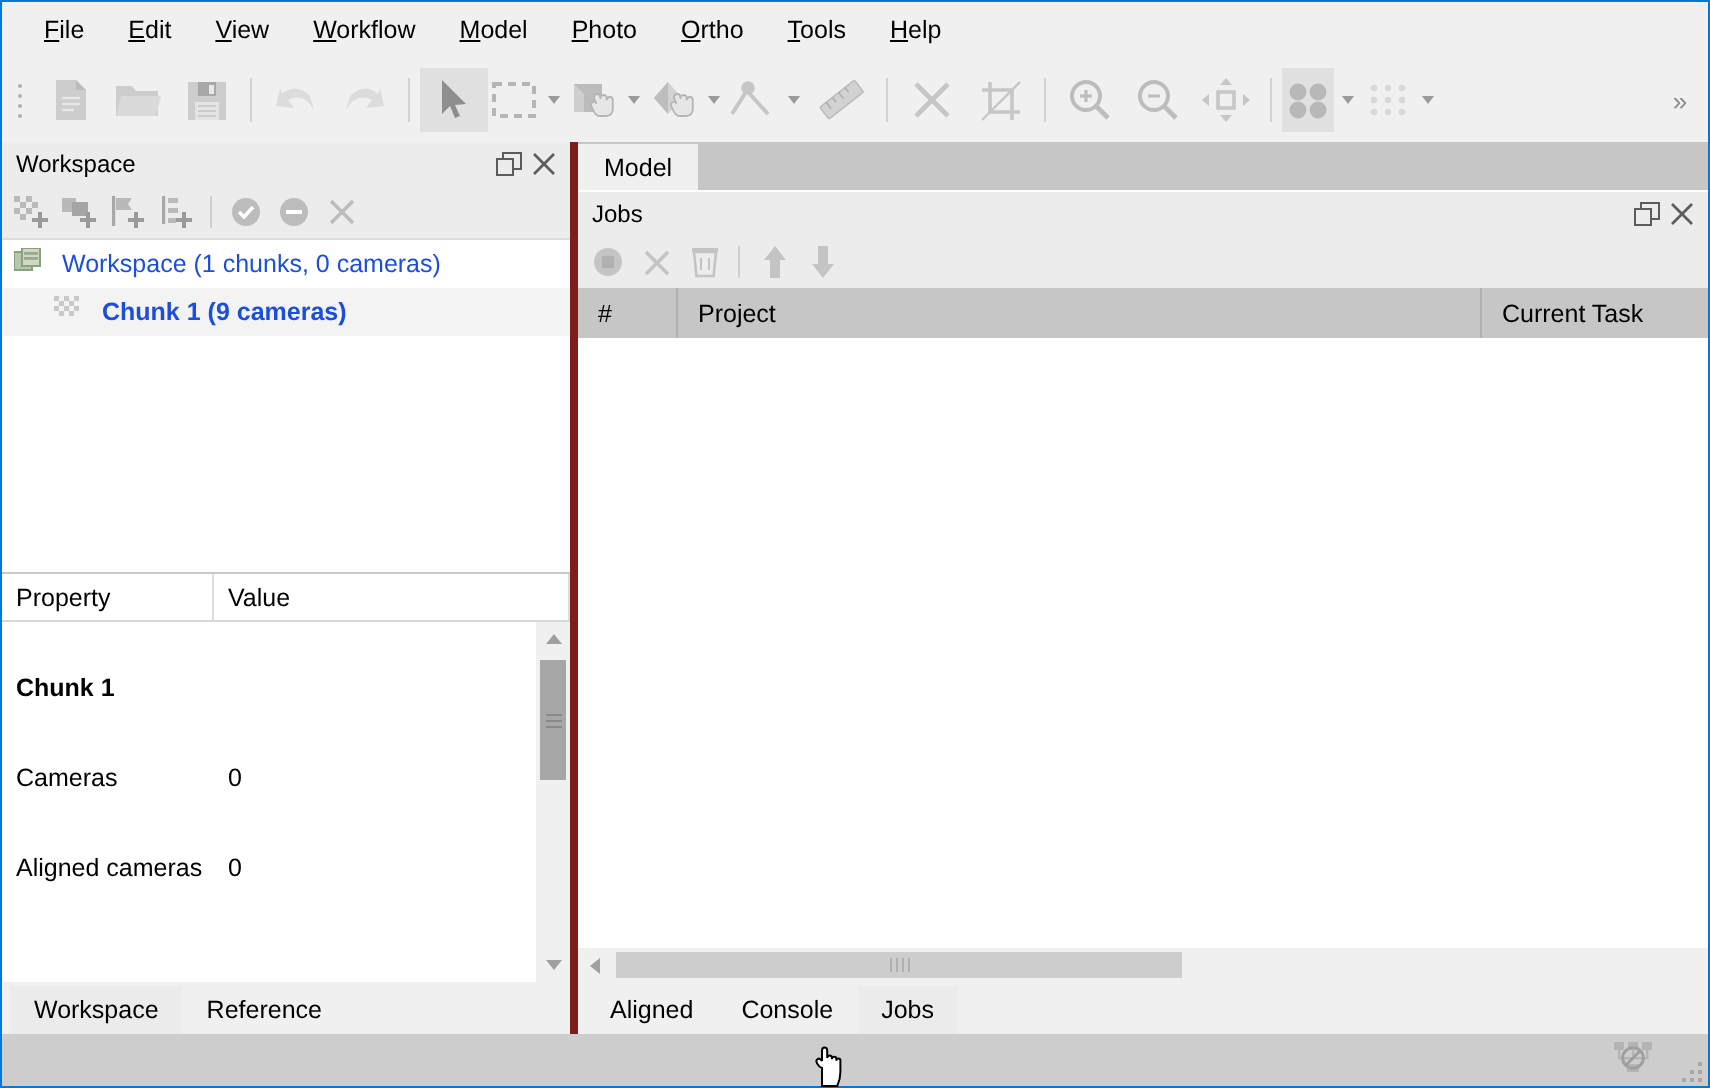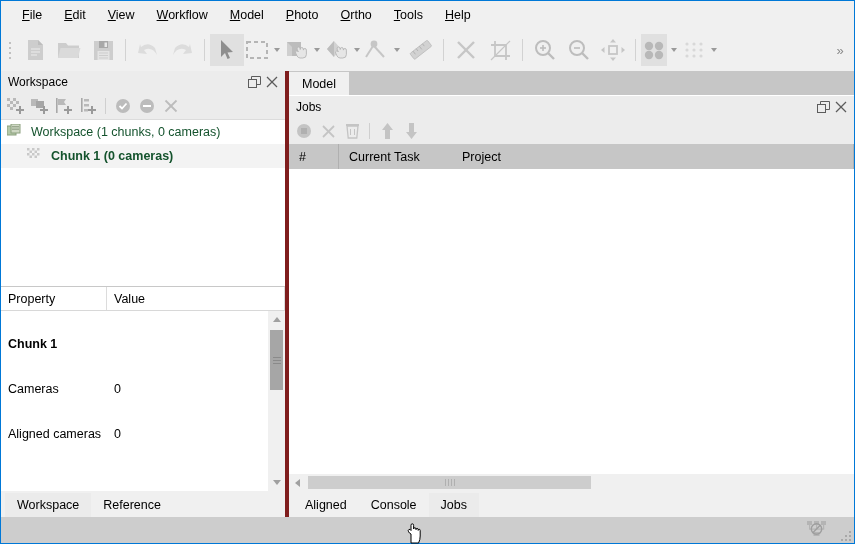--- a/index.html
+++ b/index.html
@@ -141,21 +141,21 @@
     display: flex; align-items: center; justify-content: center;
   }
   .ptb-sep { width: 1px; height: 16px; background: #cfcfcf; margin: 0 4px; }
 
   .tree {
     flex: 1 1 auto; background: #ffffff; overflow: hidden;
     border-top: 1px solid #dcdcdc;
   }
   .tree-row {
     height: 24px; display: flex; align-items: center;
-    padding-left: 6px; font-size: 12.5px; color: #14532d;
+    padding-left: 6px; font-size: 12.5px; color: #1d4ed8;
   }
   .tree-row.child { padding-left: 26px; }
   .tree-row.selected { background: #f3f3f3; font-weight: bold; }
   .tree-ico { width: 17px; height: 16px; margin-right: 7px; flex: 0 0 17px; }
 
   
   .proptable {
     flex: 0 0 113px; display: flex; flex-direction: column;
     background: #ffffff; position: relative;
     border-top: 1px solid #c8c8c8;
@@ -623,21 +623,21 @@
                   <rect x="2.5" y="2.5" width="2.5" height="2.5"></rect>
                   <rect x="7.5" y="2.5" width="2.5" height="2.5"></rect>
                   <rect x="0" y="5" width="2.5" height="2.5"></rect>
                   <rect x="5" y="5" width="2.5" height="2.5"></rect>
                   <rect x="10" y="5" width="2.5" height="2.5"></rect>
                   <rect x="2.5" y="7.5" width="2.5" height="2.5"></rect>
                   <rect x="7.5" y="7.5" width="2.5" height="2.5"></rect>
                 </g>
               </svg>
           </span>
-          <span>Chunk 1 (0 cameras)</span>
+          <span>Chunk 1 (9 cameras)</span>
         </div>
       </div>
 
       <div class="proptable">
         <div class="prop-head">
           <div class="ph c1">Property</div>
           <div class="ph c2">Value</div>
         </div>
         <div class="prop-body">
           <div class="prop-row bold">
@@ -732,22 +732,22 @@
           <span class="ptb-btn">
             <svg width="13" height="16" viewBox="0 0 13 16">
                 <path d="M6.5 16 L12 9 H9 V0 H4 V9 H1 Z" fill="#c4c4c4"></path>
               </svg>
           </span>
         </div>
 
         <div class="jobs-list">
           <div class="jobs-head">
             <div class="jh c0">#</div>
+            <div class="jh c1">Project</div>
             <div class="jh c2">Current Task</div>
-            <div class="jh c1">Project</div>
           </div>
           <div class="jobs-empty"></div>
         </div>
 
         <div class="hscroll">
           <div class="hs-arrow left"></div>
           <div class="hs-track">
             <div class="hs-thumb">
                 <i></i>
                 <i></i>

